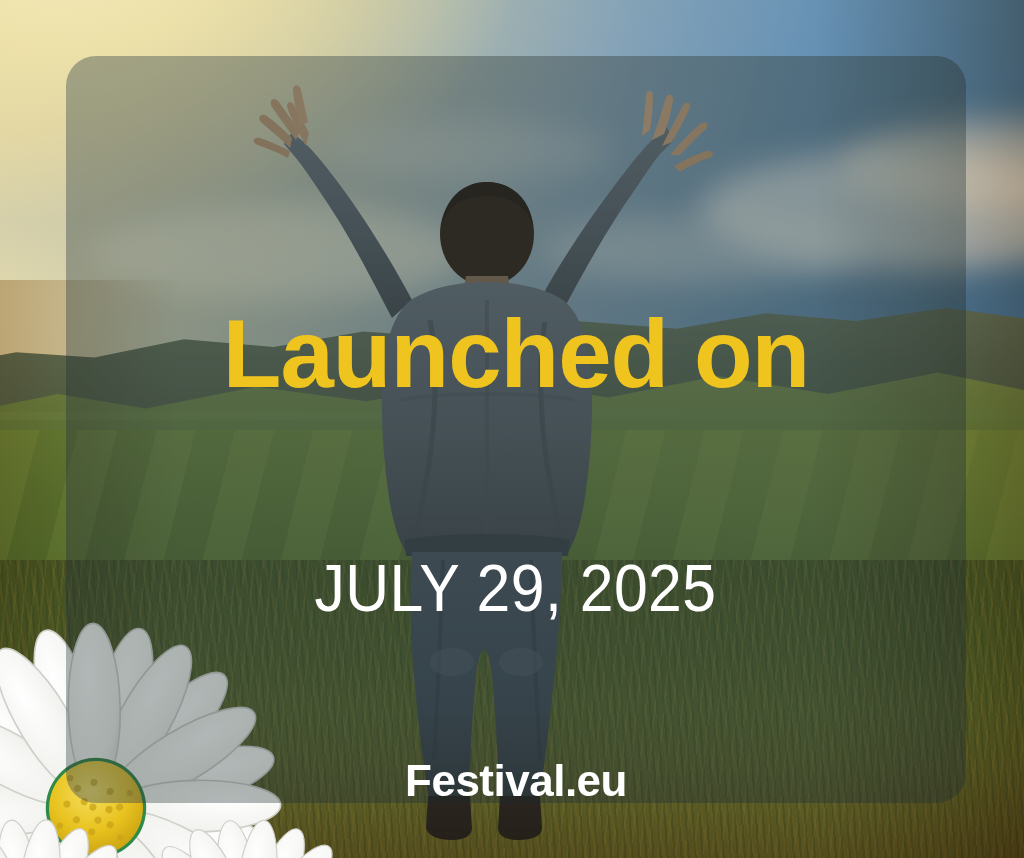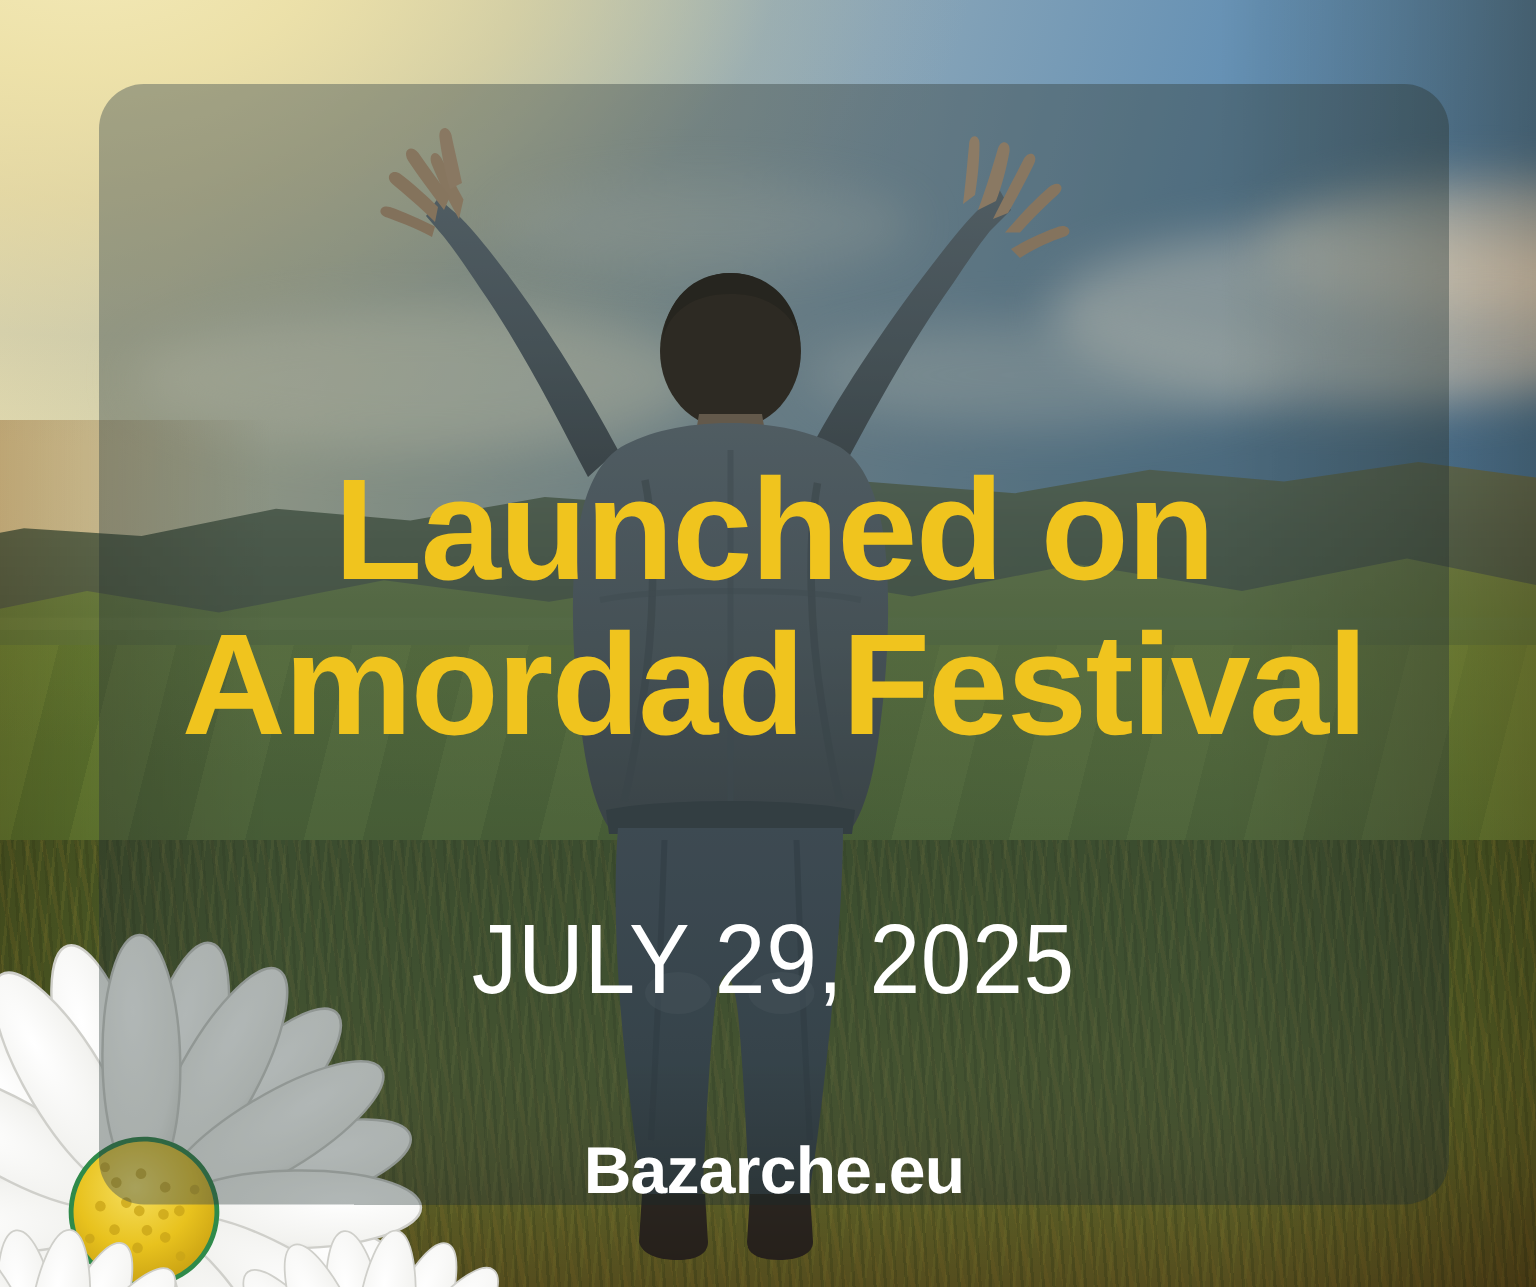--- a/index.html
+++ b/index.html
@@ -343,19 +343,18 @@
         <use href="#daisy" transform="translate(278,396) scale(1.18) rotate(22)"></use>
       </svg>
     </div>
   </div>
 
   <div class="overlay-panel"></div>
 
   <div class="content">
     <h1 class="headline">
       <span class="line1">Launched on</span>
-      <span class="line2">Amordad Festival</span>
     </h1>
     <div class="date">JULY 29, 2025</div>
-    <div class="site">Bazarche.eu</div>
+    <div class="site">Festival.eu</div>
   </div>
 
 </div>
 
 </body></html>

